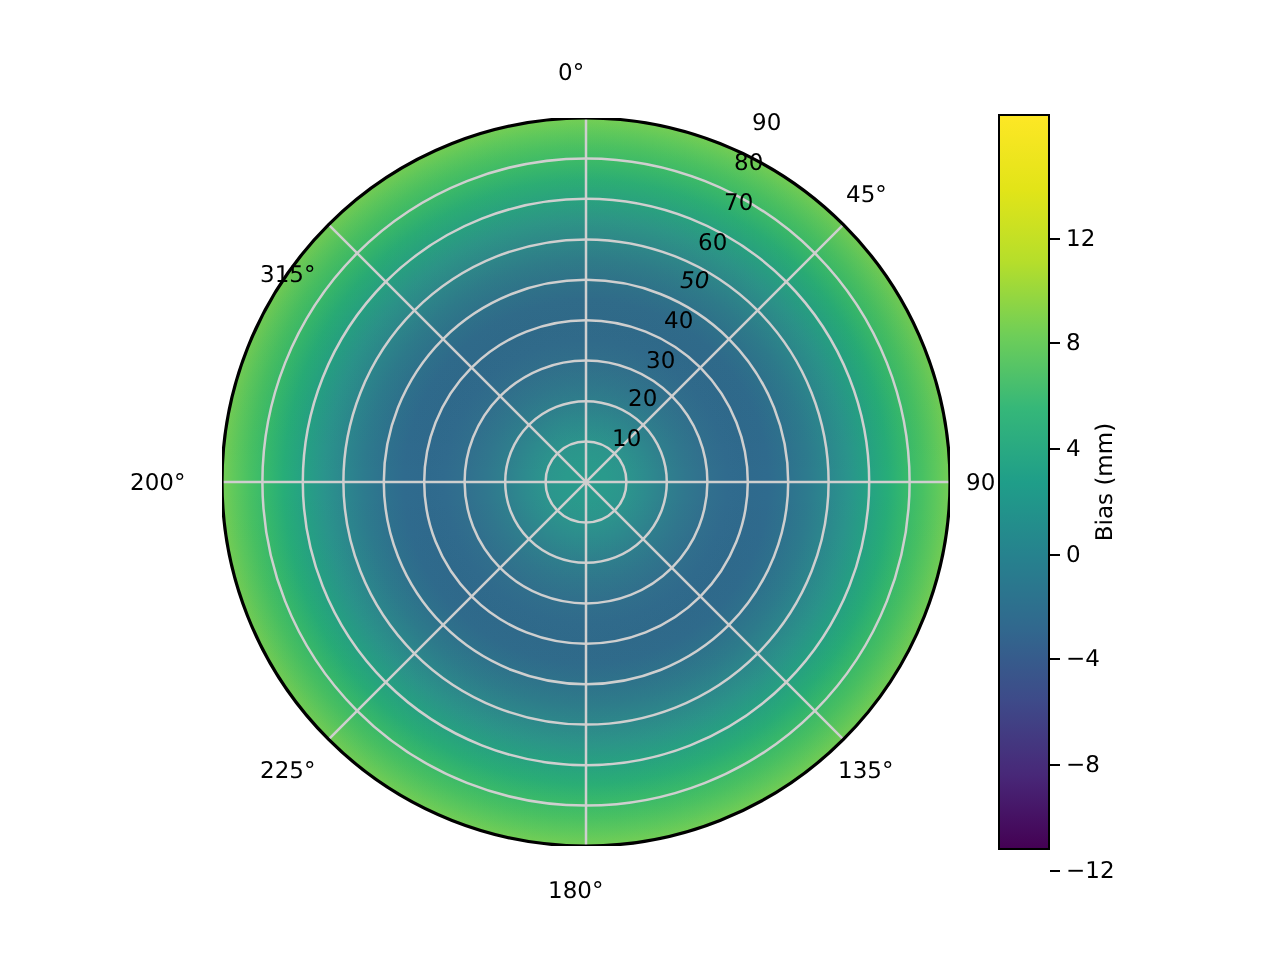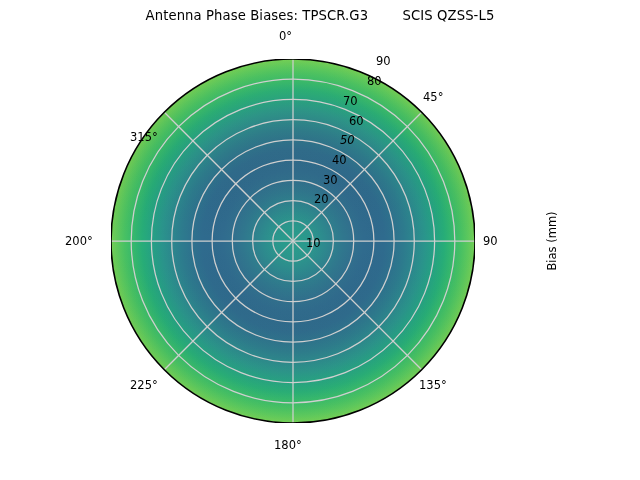--- a/index.html
+++ b/index.html
@@ -50,21 +50,20 @@
     position:absolute;left:552px;top:241px;font-size:11.5px;color:#000;
     transform:translate(-50%,-50%) rotate(-90deg);white-space:nowrap;
     transform-origin:center center;
   }
 </style>
 </head>
 <body>
 
 <div id="fig">
 
-  <div id="title">Antenna Phase Biases: TPSCR.G3        SCIS QZSS-L5</div>
 
   <div id="polar-wrap">
 
     <svg id="polar-svg" viewBox="0 0 364 364">
       <defs>
 
         <clipPath id="discClip">
           <circle cx="182" cy="182" r="182"></circle>
         </clipPath>
 
@@ -124,27 +123,46 @@
 
     <div class="theta-label" style="left:168px;top:-30px;">0°</div>
     <div class="theta-label" style="left:312px;top:31px;text-align:right;">45°</div>
     <div class="theta-label" style="left:372px;top:175px;">90</div>
     <div class="theta-label" style="left:308px;top:319px;">135°</div>
     <div class="theta-label" style="left:163px;top:379px;">180°</div>
     <div class="theta-label" style="left:19px;top:319px;">225°</div>
     <div class="theta-label" style="left:-46px;top:175px;">200°</div>
     <div class="theta-label" style="left:19px;top:31px;margin-top:40px;">315°</div>
 
-    <div class="r-label" style="left:195px;top:153px;margin-top:24px;">10</div>
+    <div class="r-label" style="left:195px;top:153px;">10</div>
     <div class="r-label" style="left:203px;top:133px;">20</div>
     <div class="r-label" style="left:212px;top:114px;">30</div>
     <div class="r-label" style="left:221px;top:94px;">40</div>
     <div class="r-label" style="left:229px;top:74px;font-style:italic;">50</div>
     <div class="r-label" style="left:238px;top:55px;">60</div>
-    <div class="r-label" style="left:232px;top:35px;text-align:center;">70</div>
+    <div class="r-label" style="left:251px;top:35px;text-align:center;">70</div>
     <div class="r-label" style="left:256px;top:15px;text-align:right;">80</div>
     <div class="r-label" style="left:265px;top:-5px;">90</div>
   </div>
 
+  <div id="cbar-wrap">
+    <div id="cbar-grad" style="background: linear-gradient(rgb(253, 231, 37) 0%, rgb(226, 228, 24) 10%, rgb(181, 222, 43) 20%, rgb(110, 206, 88) 30%, rgb(53, 183, 121) 40%, rgb(31, 158, 137) 50%, rgb(38, 130, 142) 60%, rgb(49, 104, 142) 70%, rgb(62, 74, 137) 80%, rgb(72, 40, 120) 90%, rgb(68, 1, 84) 100%);"></div>
+
+    <div class="cb-tick" style="top:62px;"></div>
+    <div class="cb-tick" style="top:114px;"></div>
+    <div class="cb-tick" style="top:167px;"></div>
+    <div class="cb-tick" style="top:220px;"></div>
+    <div class="cb-tick" style="top:272px;"></div>
+    <div class="cb-tick" style="top:325px;"></div>
+    <div class="cb-tick" style="top:378px;"></div>
+
+    <div class="cb-ticklabel" style="top:62px;">12</div>
+    <div class="cb-ticklabel" style="top:114px;">8</div>
+    <div class="cb-ticklabel" style="top:167px;">4</div>
+    <div class="cb-ticklabel" style="top:220px;">0</div>
+    <div class="cb-ticklabel" style="top:272px;">−4</div>
+    <div class="cb-ticklabel" style="top:325px;">−8</div>
+    <div class="cb-ticklabel" style="top:378px;">−12</div>
+  </div>
 
   <div id="cbar-title">Bias (mm)</div>
 
 </div>
 
 </body></html>

